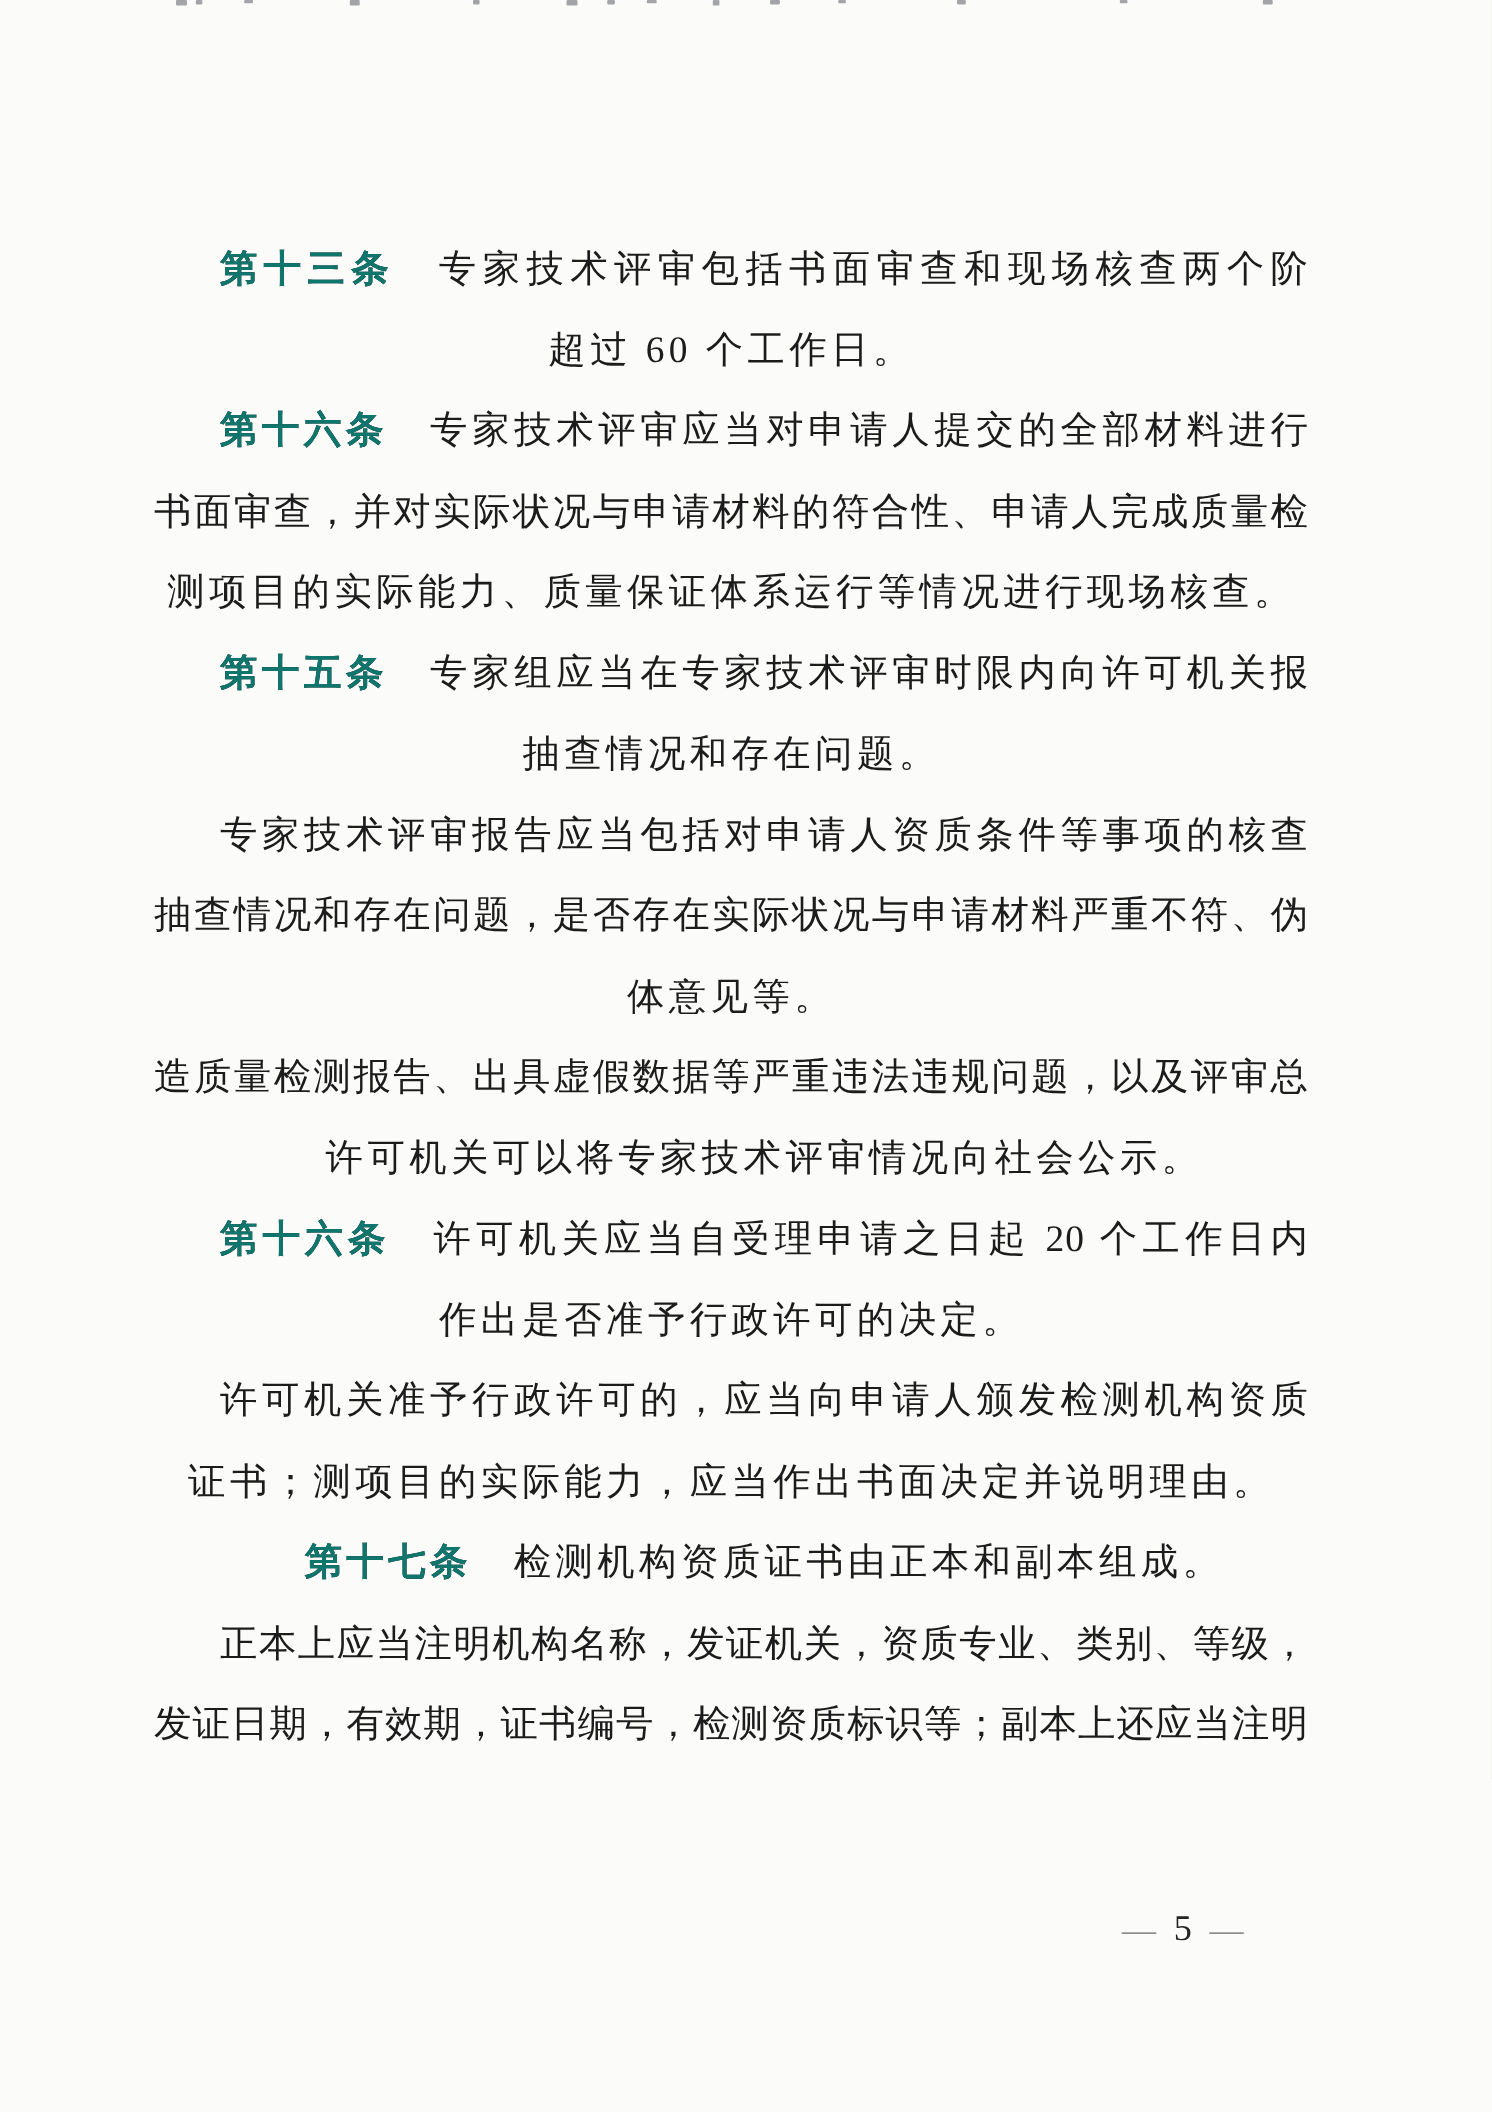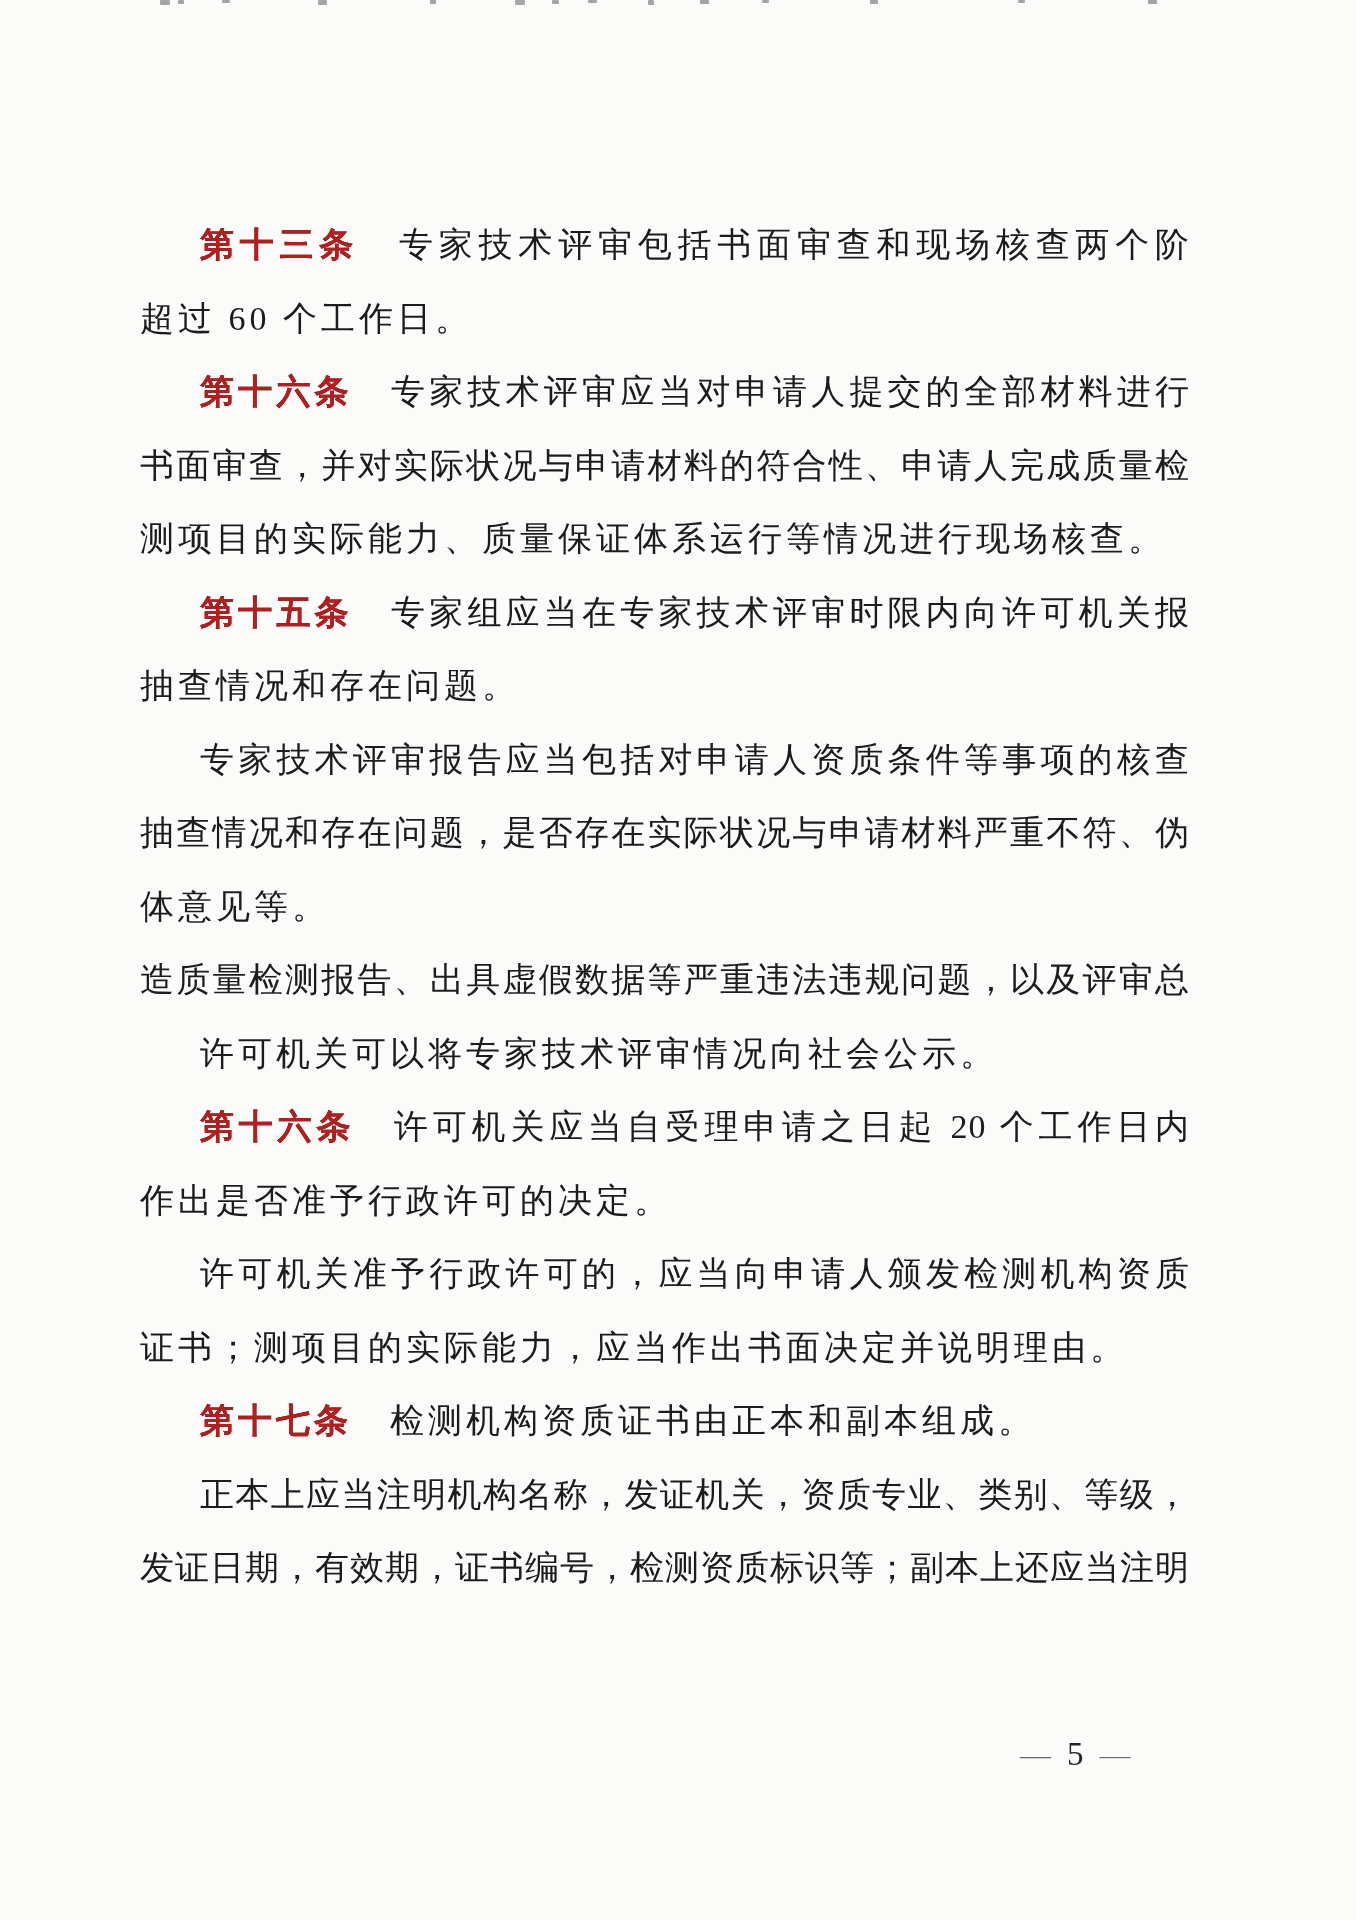--- a/index.html
+++ b/index.html
@@ -22,32 +22,32 @@
     position:absolute;
     left:140px;top:208px;
     width:1050px;
   }
   .line{
     height:73.5px;
     line-height:73.5px;
     font-size:34px;
     letter-spacing:4px;
     white-space:nowrap;
-    text-align:left;
+    text-align:center;
   }
   .line.fill{
     letter-spacing:1px;
     text-align:justify;
     text-align-last:justify;
   }
   .line.indent{ padding-left:60px; }
   .seg-bold{
     font-family:"Liberation Sans", sans-serif;
     font-weight:700;
-    color:#b91c1c;
+    color:#0f766e;
     text-shadow:0 0 .6px #101010;
   }
   .page-number{
     position:absolute;
     left:1020px;top:1736px;
     width:170px;
     display:flex;
     align-items:center;
     justify-content:flex-start;
     gap:16px;

